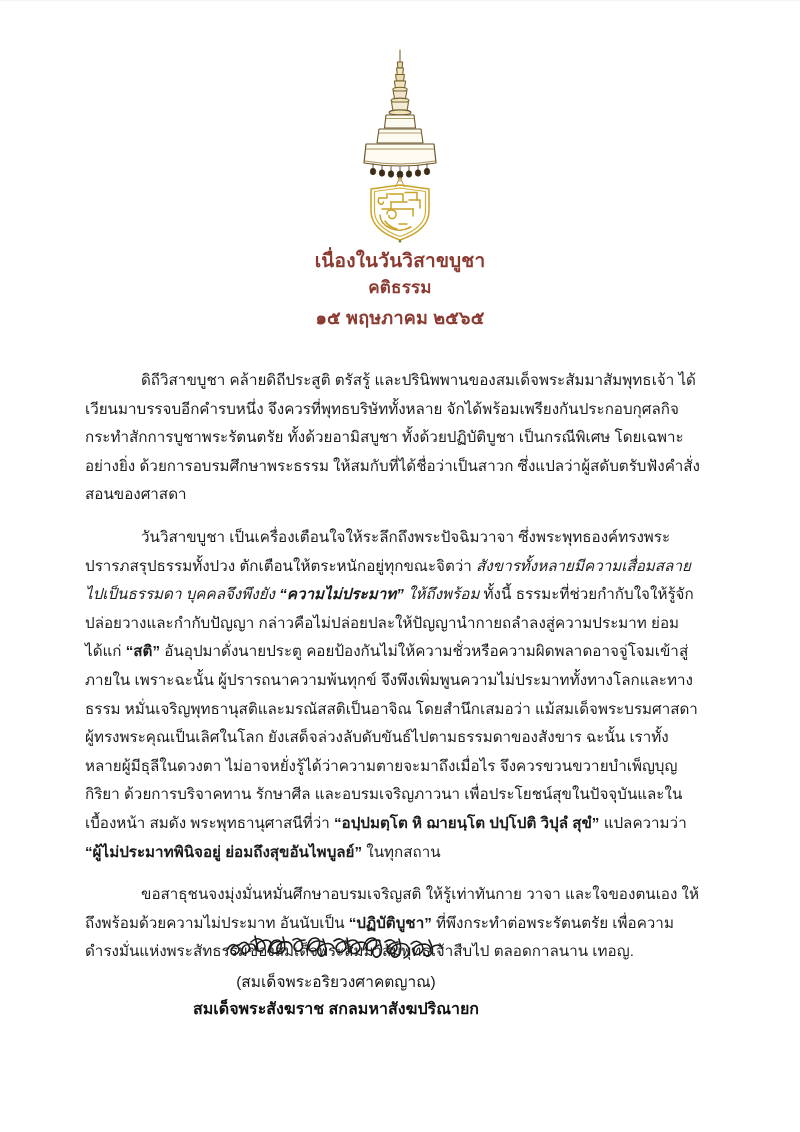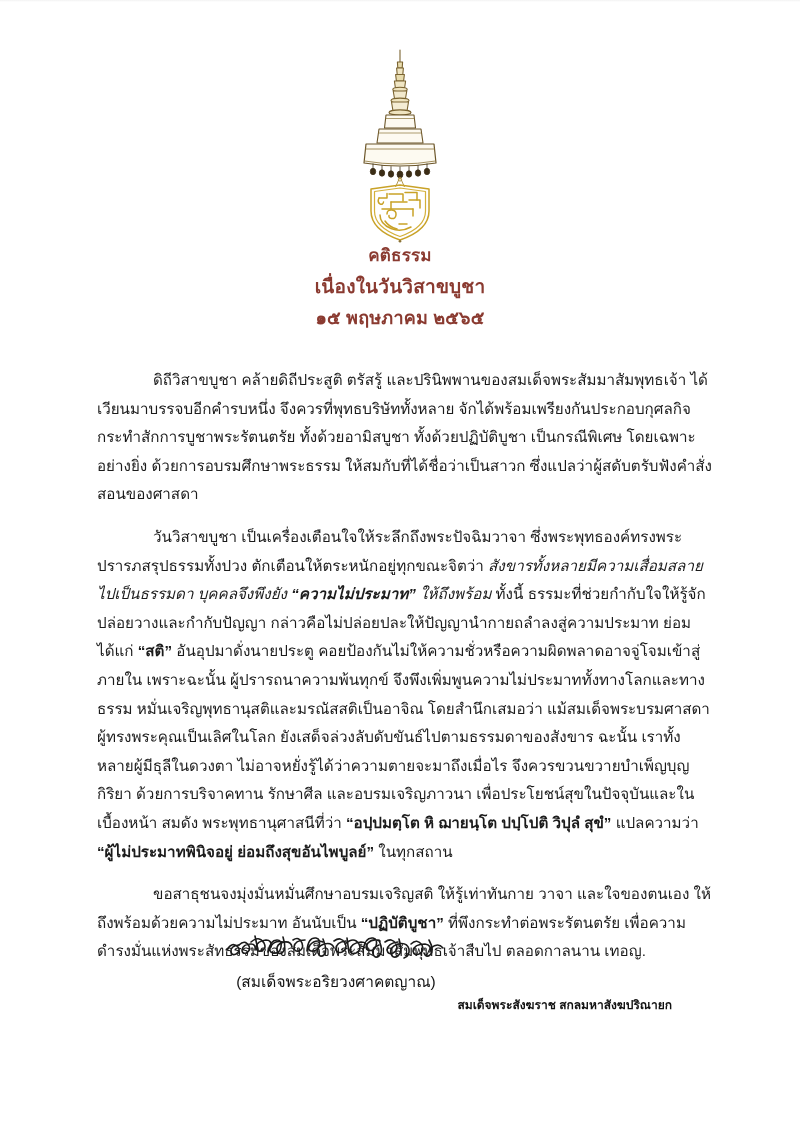--- a/index.html
+++ b/index.html
@@ -71,21 +71,20 @@
   
   .body-text {
     position: absolute;
     top: 366px;
     left: 85px;
     width: 618px;
     color: #1b1b1b;
     font-size: 15.2px;
     line-height: 28.6px;
     text-align: left;
-    margin-left: 12px;
   }
   .para {
     margin: 0 0 14px 0;
     text-indent: 56px;
     word-break: normal;
   }
   .para:last-child { margin-bottom: 0; }
   .em-i { font-style: italic; }
   .em-bi { font-style: italic; font-weight: 700; text-align: center; }
   .em-b { font-weight: 700; }
@@ -104,25 +103,24 @@
     width: 230px;
     height: 40px;
   }
   .sig-name {
     margin-top: 2px;
     font-size: 15.5px;
     color: #151515;
     line-height: 1.75;
   }
   .sig-title {
-    font-size: 12px;
+    font-size: 16px;
     font-weight: 700;
     color: #111111;
     line-height: 1.75;
-    text-align: right;
   }
 
   
   .footer-temple {
     position: absolute;
     top: 1064px;
     left: 85px;
     font-size: 15.2px;
     color: #1b1b1b;
   }
@@ -229,22 +227,22 @@
         <path d="M55 167 Q55 176 66 180.5 Q76 184.5 86 179"></path>
         <path d="M60 173 Q64 179 72 181"></path>
         <path d="M74 176 L82 176"></path>
       </g>
 
       <circle cx="75" cy="193.2" r="1.3" fill="#8a7238"></circle>
     </svg>
   </div>
 
   <div class="header">
+    <div class="header-line header-occasion">เนื่องในวันวิสาขบูชา</div>
     <div class="header-line header-kati">คติธรรม</div>
-    <div class="header-line header-occasion">เนื่องในวันวิสาขบูชา</div>
     <div class="header-line header-date">๑๕ พฤษภาคม ๒๕๖๕</div>
   </div>
 
   <div class="body-text" id="body-host">
       <div class="para">ดิถีวิสาขบูชา คล้ายดิถีประสูติ ตรัสรู้ และปรินิพพานของสมเด็จพระสัมมาสัมพุทธเจ้า ได้เวียนมาบรรจบอีกคำรบหนึ่ง จึงควรที่พุทธบริษัททั้งหลาย จักได้พร้อมเพรียงกันประกอบกุศลกิจ กระทำสักการบูชาพระรัตนตรัย ทั้งด้วยอามิสบูชา ทั้งด้วยปฏิบัติบูชา เป็นกรณีพิเศษ โดยเฉพาะอย่างยิ่ง ด้วยการอบรมศึกษาพระธรรม ให้สมกับที่ได้ชื่อว่าเป็นสาวก ซึ่งแปลว่าผู้สดับตรับฟังคำสั่งสอนของศาสดา</div>
       <div class="para">วันวิสาขบูชา เป็นเครื่องเตือนใจให้ระลึกถึงพระปัจฉิมวาจา ซึ่งพระพุทธองค์ทรงพระปรารภสรุปธรรมทั้งปวง ตักเตือนให้ตระหนักอยู่ทุกขณะจิตว่า <span class="em-i">สังขารทั้งหลายมีความเสื่อมสลายไปเป็นธรรมดา บุคคลจึงพึงยัง </span><span class="em-bi">“ความไม่ประมาท”</span><span class="em-i"> ให้ถึงพร้อม</span> ทั้งนี้ ธรรมะที่ช่วยกำกับใจให้รู้จักปล่อยวางและกำกับปัญญา กล่าวคือไม่ปล่อยปละให้ปัญญานำกายถลำลงสู่ความประมาท ย่อมได้แก่ <span class="em-b">“สติ”</span> อันอุปมาดั่งนายประตู คอยป้องกันไม่ให้ความชั่วหรือความผิดพลาดอาจจู่โจมเข้าสู่ภายใน เพราะฉะนั้น ผู้ปรารถนาความพ้นทุกข์ จึงพึงเพิ่มพูนความไม่ประมาททั้งทางโลกและทางธรรม หมั่นเจริญพุทธานุสติและมรณัสสติเป็นอาจิณ โดยสำนึกเสมอว่า แม้สมเด็จพระบรมศาสดาผู้ทรงพระคุณเป็นเลิศในโลก ยังเสด็จล่วงลับดับขันธ์ไปตามธรรมดาของสังขาร ฉะนั้น เราทั้งหลายผู้มีธุลีในดวงตา ไม่อาจหยั่งรู้ได้ว่าความตายจะมาถึงเมื่อไร จึงควรขวนขวายบำเพ็ญบุญกิริยา ด้วยการบริจาคทาน รักษาศีล และอบรมเจริญภาวนา เพื่อประโยชน์สุขในปัจจุบันและในเบื้องหน้า สมดัง พระพุทธานุศาสนีที่ว่า <span class="em-b">“อปฺปมตฺโต หิ ฌายนฺโต ปปฺโปติ วิปุลํ สุขํ”</span> แปลความว่า <span class="em-b">“ผู้ไม่ประมาทพินิจอยู่ ย่อมถึงสุขอันไพบูลย์”</span> ในทุกสถาน</div>
       <div class="para">ขอสาธุชนจงมุ่งมั่นหมั่นศึกษาอบรมเจริญสติ ให้รู้เท่าทันกาย วาจา และใจของตนเอง ให้ถึงพร้อมด้วยความไม่ประมาท อันนับเป็น <span class="em-b">“ปฏิบัติบูชา”</span> ที่พึงกระทำต่อพระรัตนตรัย เพื่อความดำรงมั่นแห่งพระสัทธรรมของสมเด็จพระสัมมาสัมพุทธเจ้าสืบไป ตลอดกาลนาน เทอญ.</div>
     </div>
 
   <div class="signature-block">

